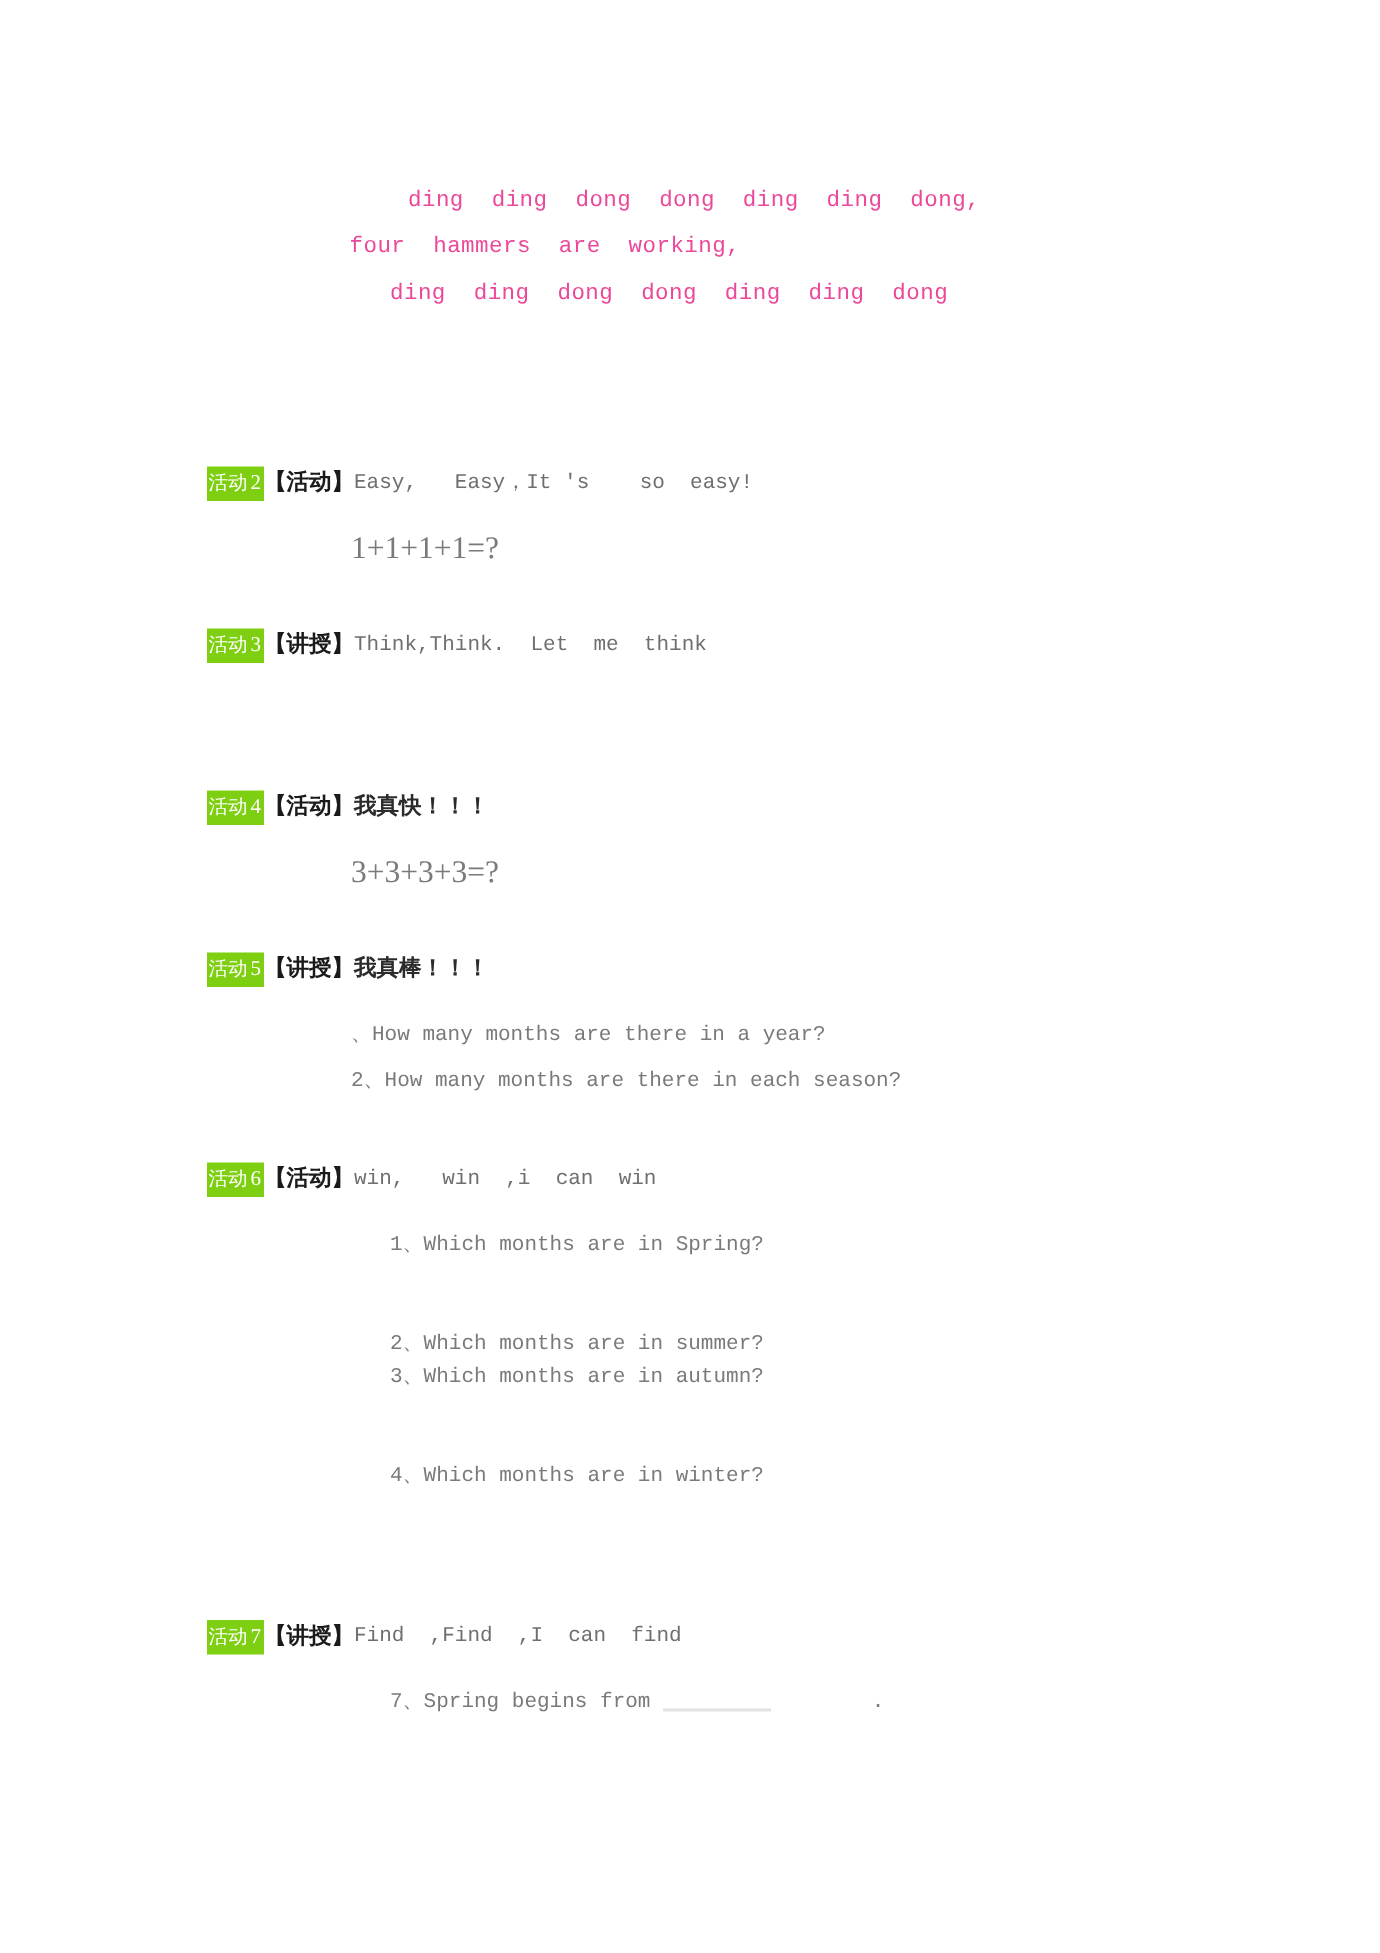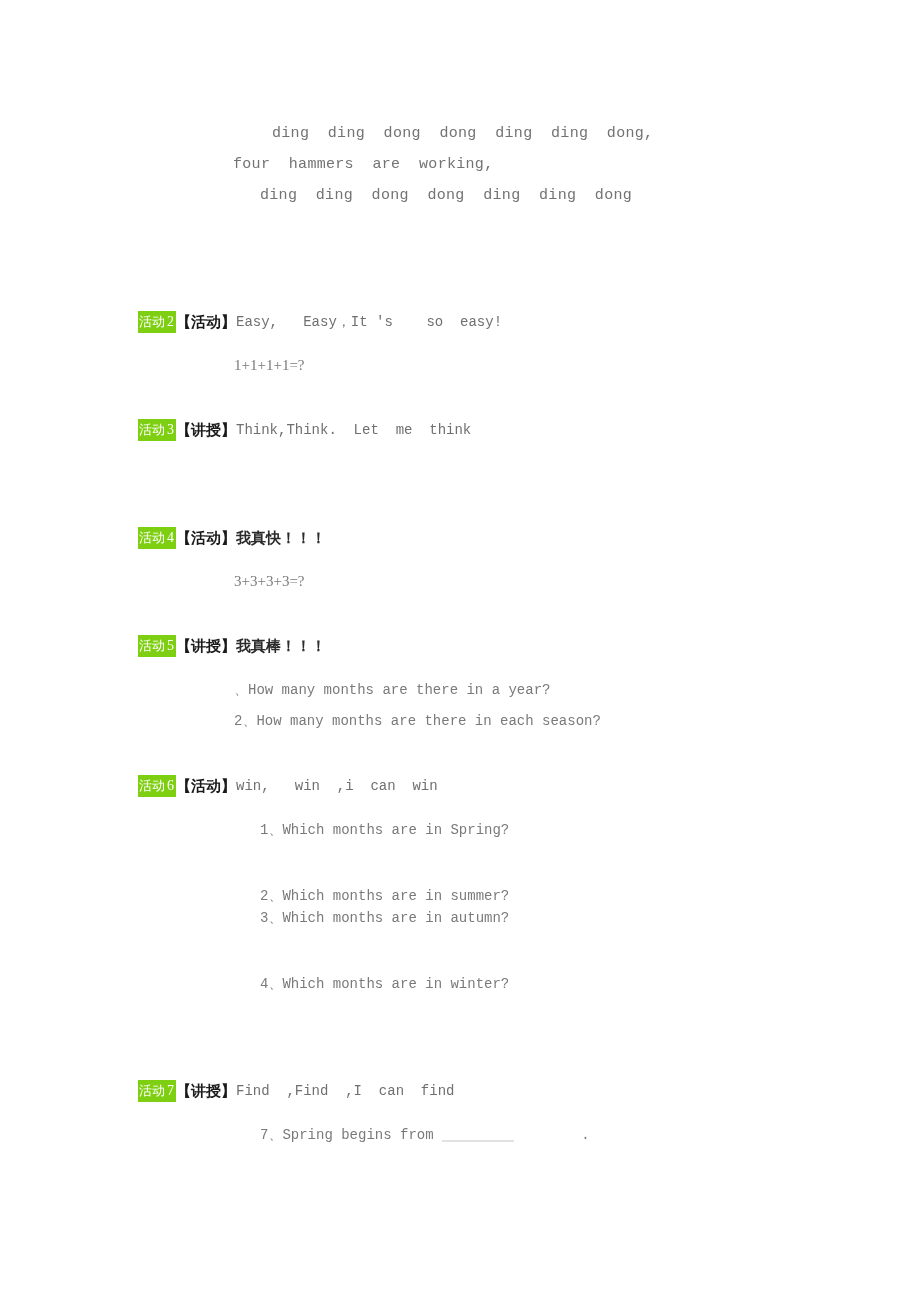--- a/index.html
+++ b/index.html
@@ -28,21 +28,21 @@
   .chant {
     position: absolute;
     left: 0;
     top: 118px;
     width: 920px;
   }
   .chant-line {
     font-family: "Liberation Mono", "DejaVu Sans Mono", monospace;
     font-size: 15px;
     line-height: 31px;
-    color: #737373;
+    color: #ec4899;
     white-space: pre;
     letter-spacing: 0.3px;
   }
   .chant-line.l1 { padding-left: 272px; }
   .chant-line.l2 { padding-left: 233px; }
   .chant-line.l3 { padding-left: 260px; }
 
   
   .activity {
     position: absolute;
@@ -101,21 +101,21 @@
   }
   .body-line {
     font-family: "Liberation Mono", "DejaVu Sans Mono", monospace;
     font-size: 14px;
     color: #7a7a7a;
     white-space: pre;
     line-height: 22px;
   }
   .body-line.math {
     font-family: "Liberation Serif", "DejaVu Serif", serif;
-    font-size: 15px;
+    font-size: 21px;
   }
   .blank-line {
     display: inline-block;
     width: 72px;
     border-bottom: 2px solid #e2e2e2;
     vertical-align: -3px;
   }
 
   
   #act2 { top: 311px; }

